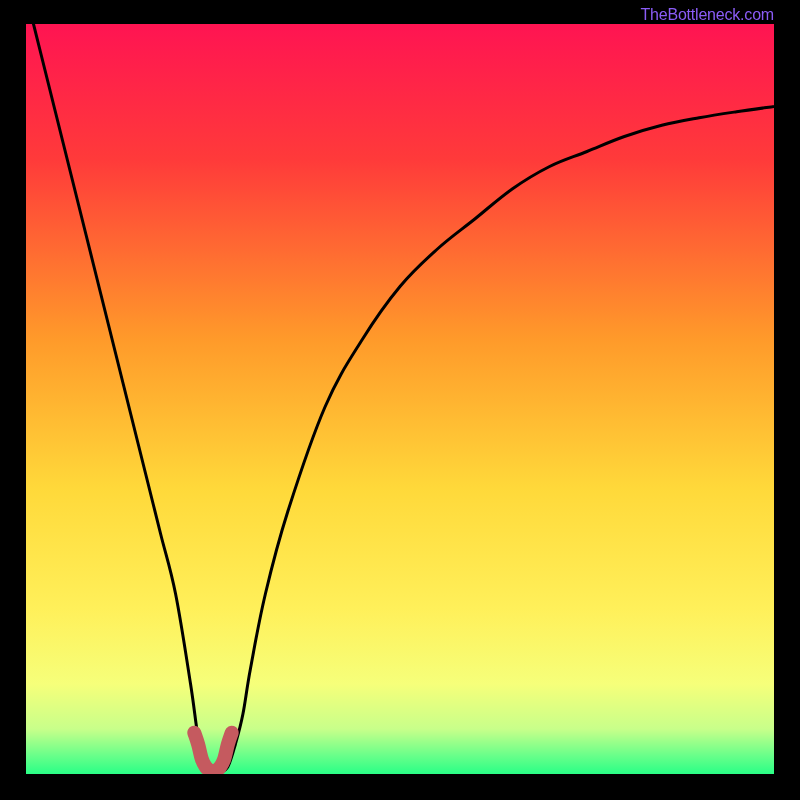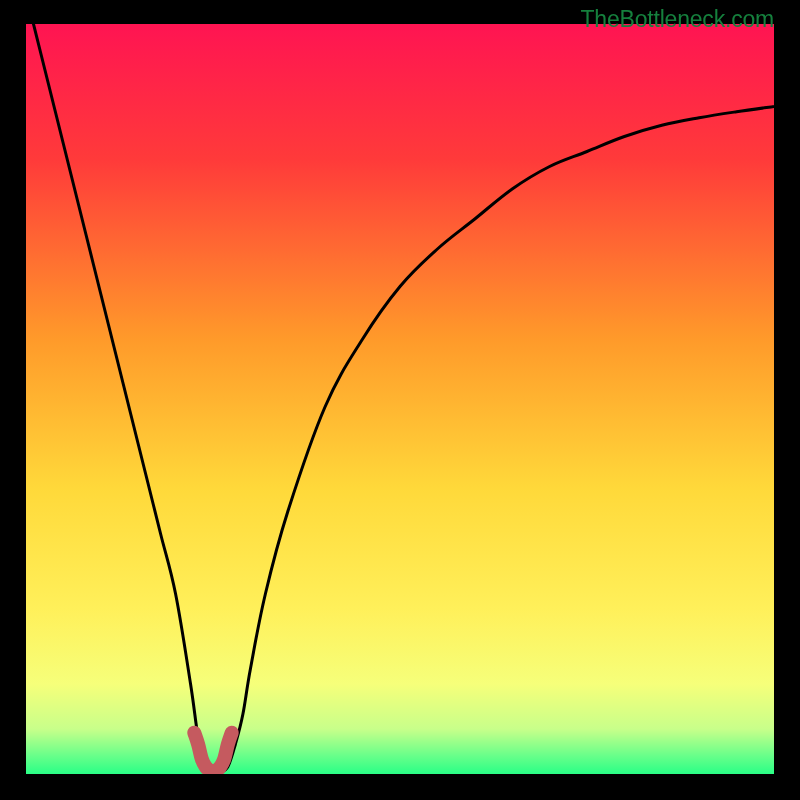--- a/index.html
+++ b/index.html
@@ -23,22 +23,22 @@
     left: 0;
     top: 0;
     width: 748px;
     height: 750px;
   }
   .watermark {
     position: absolute;
     top: 6px;
     right: 26px;
     font-family: Arial, Helvetica, sans-serif;
-    font-size: 23px;
-    color: #15803d;
+    font-size: 16px;
+    color: #8b5cf6;
     font-weight: 400;
     letter-spacing: -0.2px;
   }
 </style>
 </head>
 <body>
 
 <div class="frame">
   <svg class="plot-area" viewBox="0 0 748 750">
     <defs>

